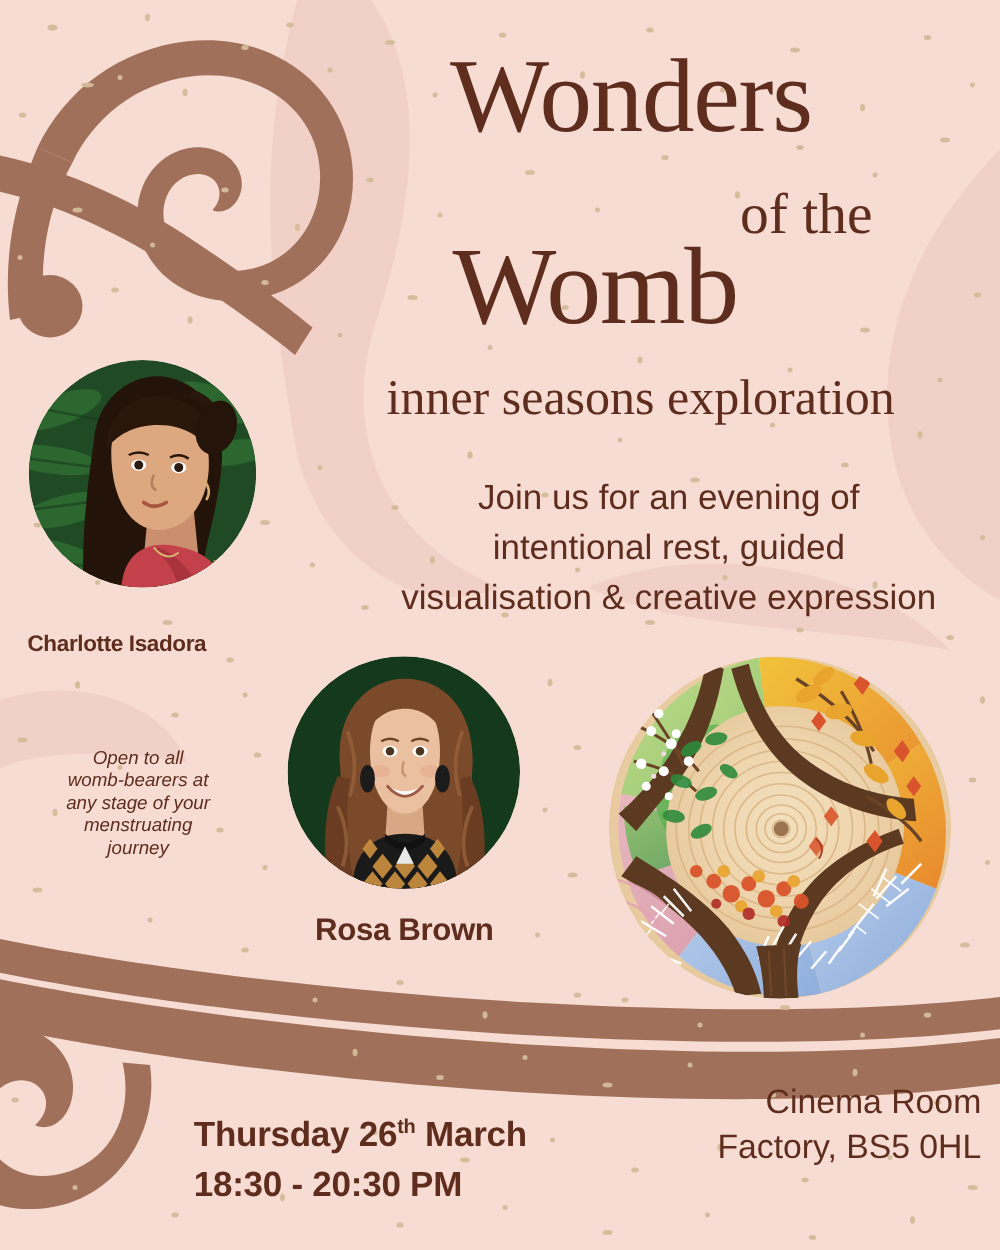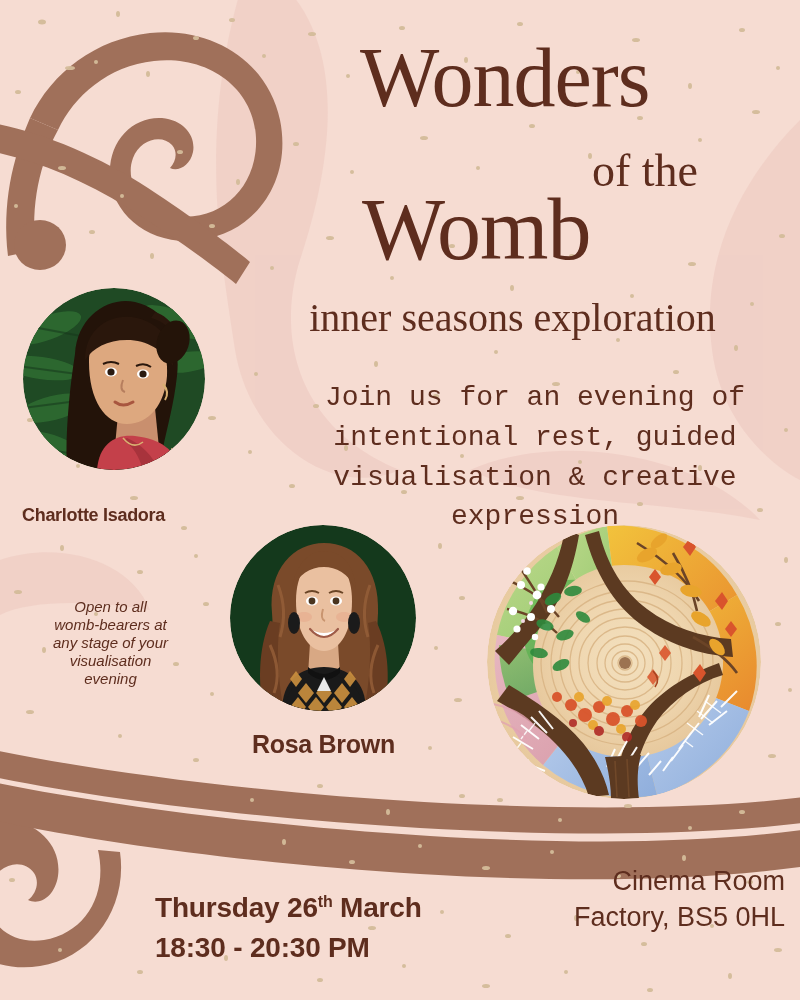--- a/index.html
+++ b/index.html
@@ -40,21 +40,21 @@
   
   .subtitle{
     position:absolute;left:240px;top:296px;width:545px;
     text-align:center;color:#5E2D1E;
     font-family:"Liberation Serif", serif;
     font-size:40px;line-height:1.1;white-space:nowrap;
   }
   .blurb{
     position:absolute;left:300px;top:378px;width:470px;
     text-align:center;color:#5E2D1E;
-    font-family:Liberation Mono, monospace;
+    font-family:Liberation Sans, sans-serif;
     font-size:28px;line-height:1.42;
   }
 
   
   .photo{
     position:absolute;border-radius:50%;overflow:hidden;
   }
   .photo svg{display:block;}
 
   #photo-charlotte{left:23px;top:288px;width:182px;height:182px;}
@@ -378,22 +378,22 @@
       </g>
     </svg>
   </div>
 
   <div class="name" id="name-charlotte">Charlotte Isadora</div>
 
   <div class="note">
     <div>Open to all</div>
     <div>womb-bearers at</div>
     <div>any stage of your</div>
-    <div>visualisation</div>
-    <div>evening</div>
+    <div>menstruating</div>
+    <div>journey</div>
   </div>
 
   <div class="photo" id="photo-rosa">
     <svg width="186" height="186" viewBox="0 0 186 186">
       <g clip-path="url(#clipRosa)">
         <rect width="186" height="186" fill="#14391C"></rect>
 
         <path d="M42 88 C 38 44, 64 18, 94 18 C 126 18, 150 44, 148 88
                  C 147 122, 140 152, 136 186 L 48 186 C 44 150, 44 118, 42 88 Z" fill="#7A4A2A"></path>
         <path d="M40 96 C 28 124, 28 160, 34 186 L 54 186 C 48 156, 46 122, 50 98 Z" fill="#6A3D22"></path>

